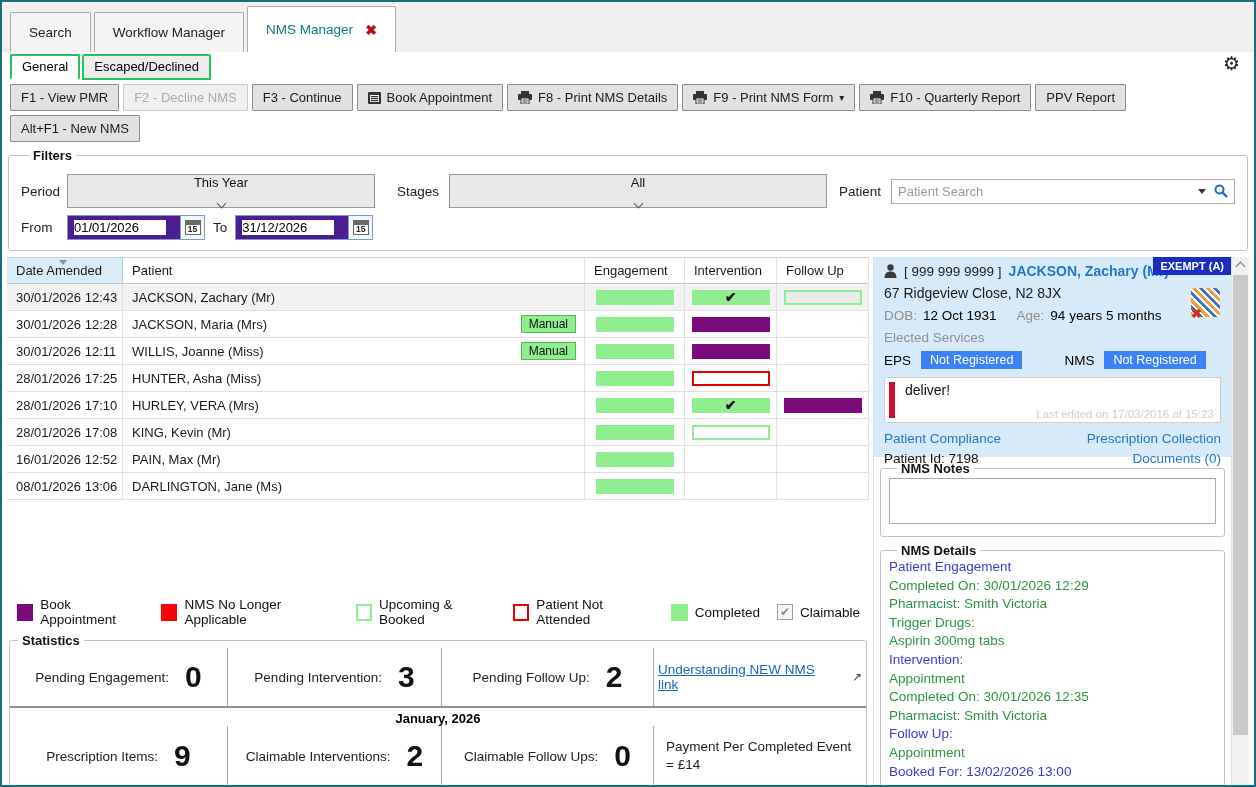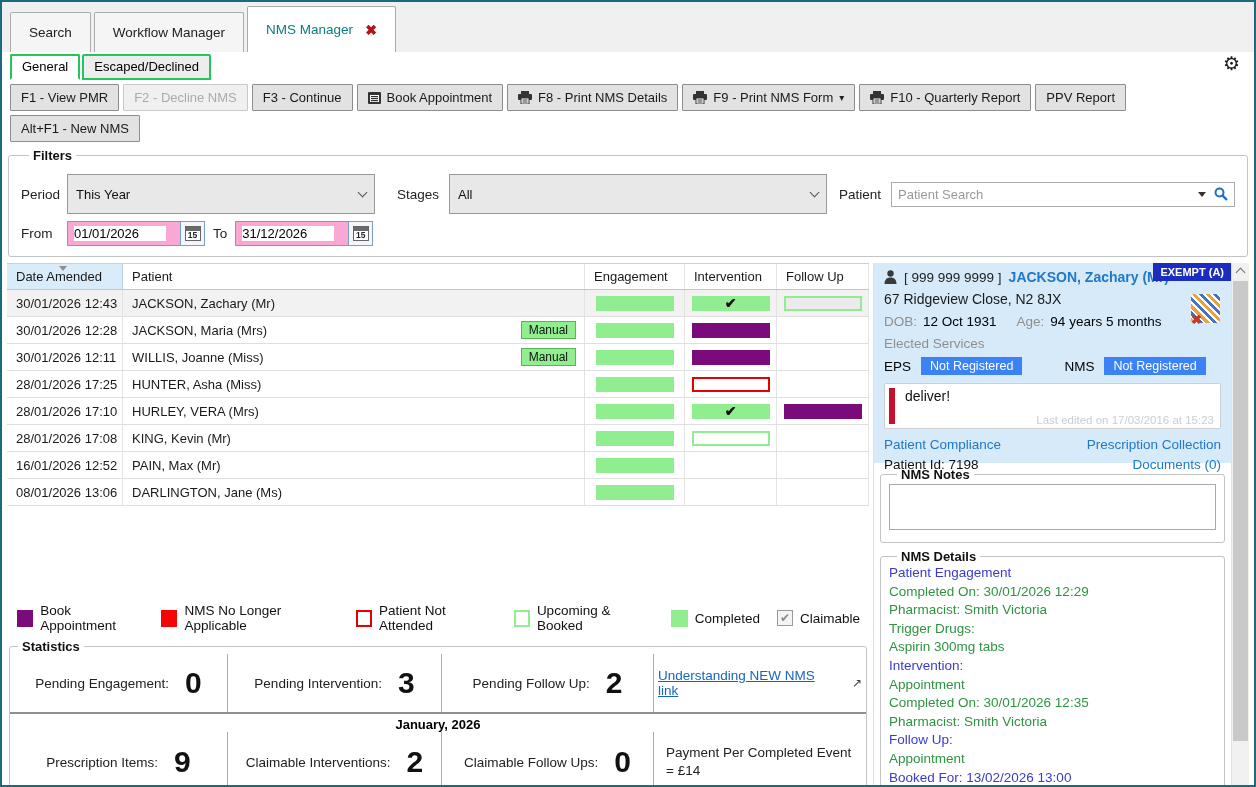--- a/index.html
+++ b/index.html
@@ -23,23 +23,23 @@
   .btn { background:#E2E2E2; border:1px solid #8D8D8D; font-size:13px; color:#1A1A1A; padding:5px 10px; font-family:inherit; display:flex; align-items:center; gap:6px; border-radius:1px; white-space:nowrap; }
   .btn.disabled { background:#F0F0F0; border-color:#C9C9C9; color:#ABABAB; }
   .btn .caret { font-size:10px; color:#222; }
 
   
   fieldset { border:1px solid #C3C3C3; border-radius:3px; }
   legend { font-weight:700; font-size:13px; color:#111; padding:0 4px; margin-left:8px; }
   .filters { margin:6px 6px 0 6px; padding:4px 12px 10px 12px; }
   .filt-row { display:flex; align-items:center; margin-top:7px; }
   .filt-label { font-size:13.5px; color:#222; }
-  .combo { background:#E8E8E8; border:1px solid #999; height:40px; display:flex; align-items:center; justify-content:space-between; padding:0 8px; font-size:13px; color:#111; }
+  .combo { background:#E8E8E8; border:1px solid #999; height:34px; display:flex; align-items:center; justify-content:space-between; padding:0 8px; font-size:13px; color:#111;flex-direction:column; }
   .chev { width:7px; height:7px; border-right:1.4px solid #555; border-bottom:1.4px solid #555; transform:rotate(45deg); margin-top:-4px; }
-  .datebox { background:#f9a8d4; border:1px solid #7A9CC6; height:25px; display:flex; align-items:center; justify-content:space-between; font-size:13px; padding-left:6px; }
+  .datebox { background:#4c1d95; border:1px solid #7A9CC6; height:25px; display:flex; align-items:center; justify-content:space-between; font-size:13px; padding-left:6px; }
   .calbtn { width:24px; height:23px; border-left:1px solid #7A9CC6; background:#F3F7FB; display:flex; align-items:center; justify-content:center; }
   .mini-cal { width:16px; height:15px; border:1px solid #666; background:#fff; font-size:8.5px; font-weight:700; color:#222; text-align:center; position:relative; }
   .mini-cal::before { content:""; position:absolute; top:0; left:0; right:0; height:4px; background:#6A6A6A; }
   .mini-cal span { position:relative; top:3px; }
   .searchbox { background:#fff; border:1px solid #ABABAB; height:25px; display:flex; align-items:center; flex:1; padding:0 6px; gap:8px; }
   .searchbox input { border:none; outline:none; flex:1; font-size:13px; font-family:inherit; color:#222; }
   .searchbox input::placeholder { color:#9A9A9A; }
   .dd-tri { width:0; height:0; border-left:4px solid transparent; border-right:4px solid transparent; border-top:5px solid #333; }
 
   
@@ -431,26 +431,26 @@
       <div class="legendrow">
         <div class="leg-item">
             <span class="sw sw-book"></span>
             <span>Book Appointment</span>
           </div>
         <div class="leg-item">
             <span class="sw sw-red"></span>
             <span>NMS No Longer Applicable</span>
           </div>
         <div class="leg-item">
+            <span class="sw sw-greenb"></span>
+            <span>Upcoming &amp; Booked</span>
+          </div>
+        <div class="leg-item">
             <span class="sw sw-redb"></span>
             <span>Patient Not Attended</span>
-          </div>
-        <div class="leg-item">
-            <span class="sw sw-greenb"></span>
-            <span>Upcoming &amp; Booked</span>
           </div>
         <div class="leg-item">
             <span class="sw sw-green"></span>
             <span>Completed</span>
           </div>
         <div class="leg-item">
             <span class="sw sw-check"></span>
             <span>Claimable</span>
           </div>
       </div>

